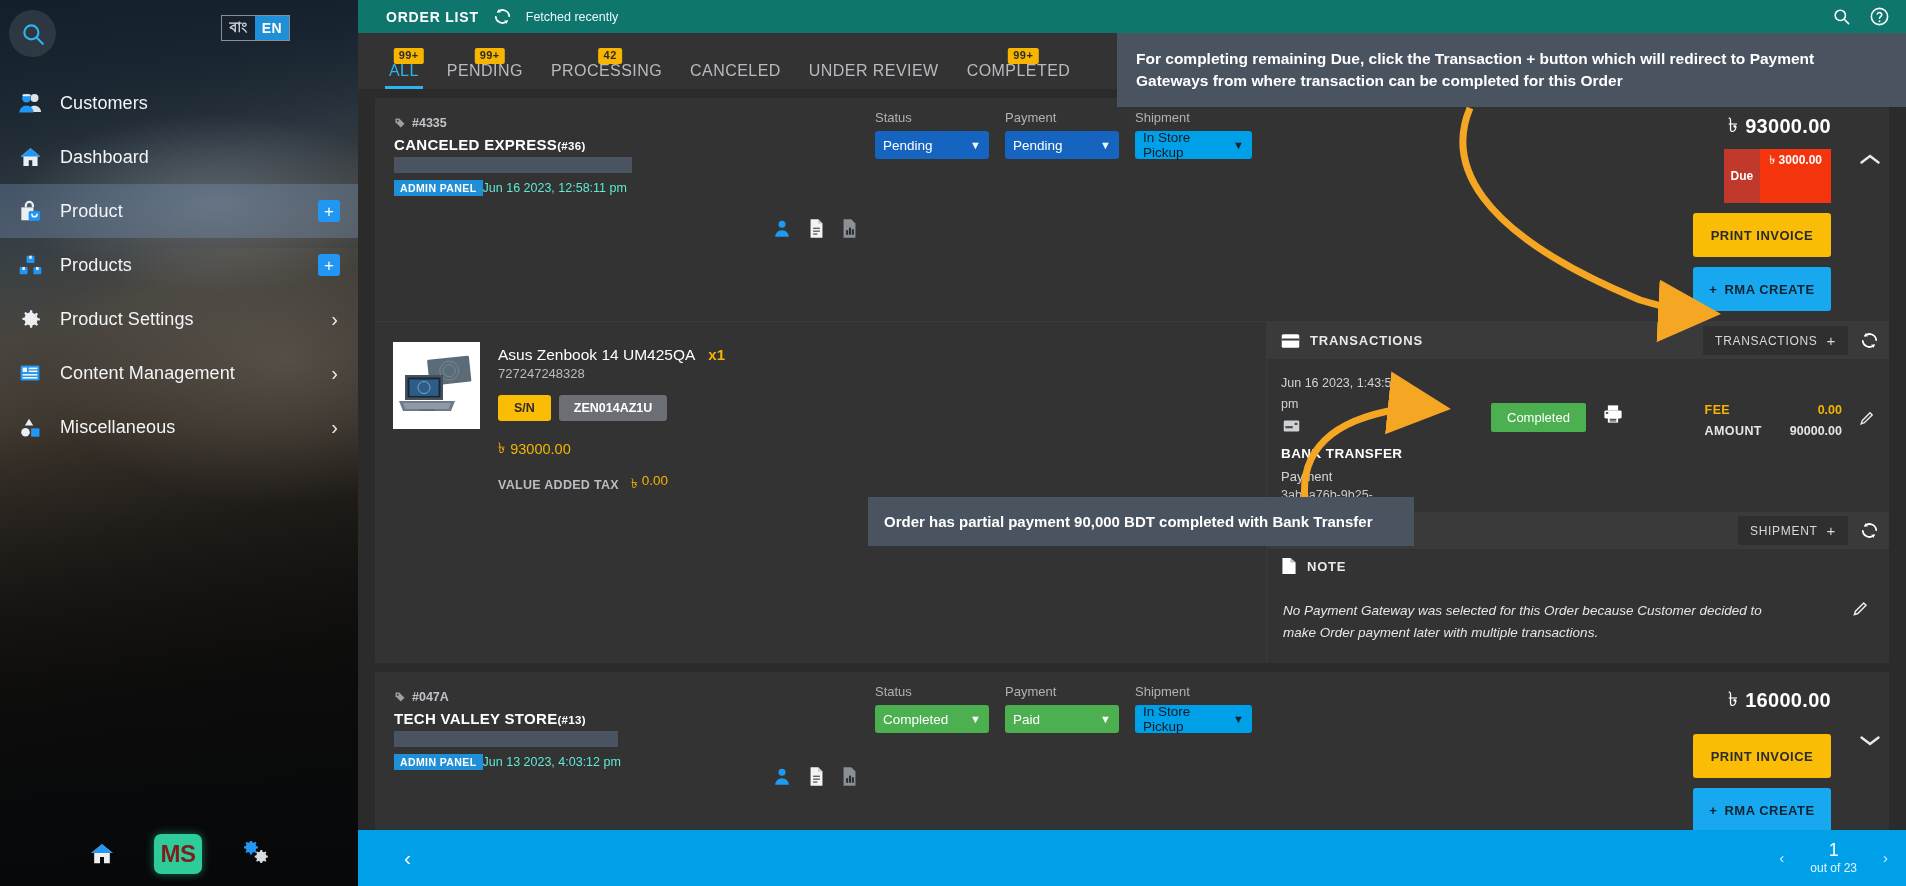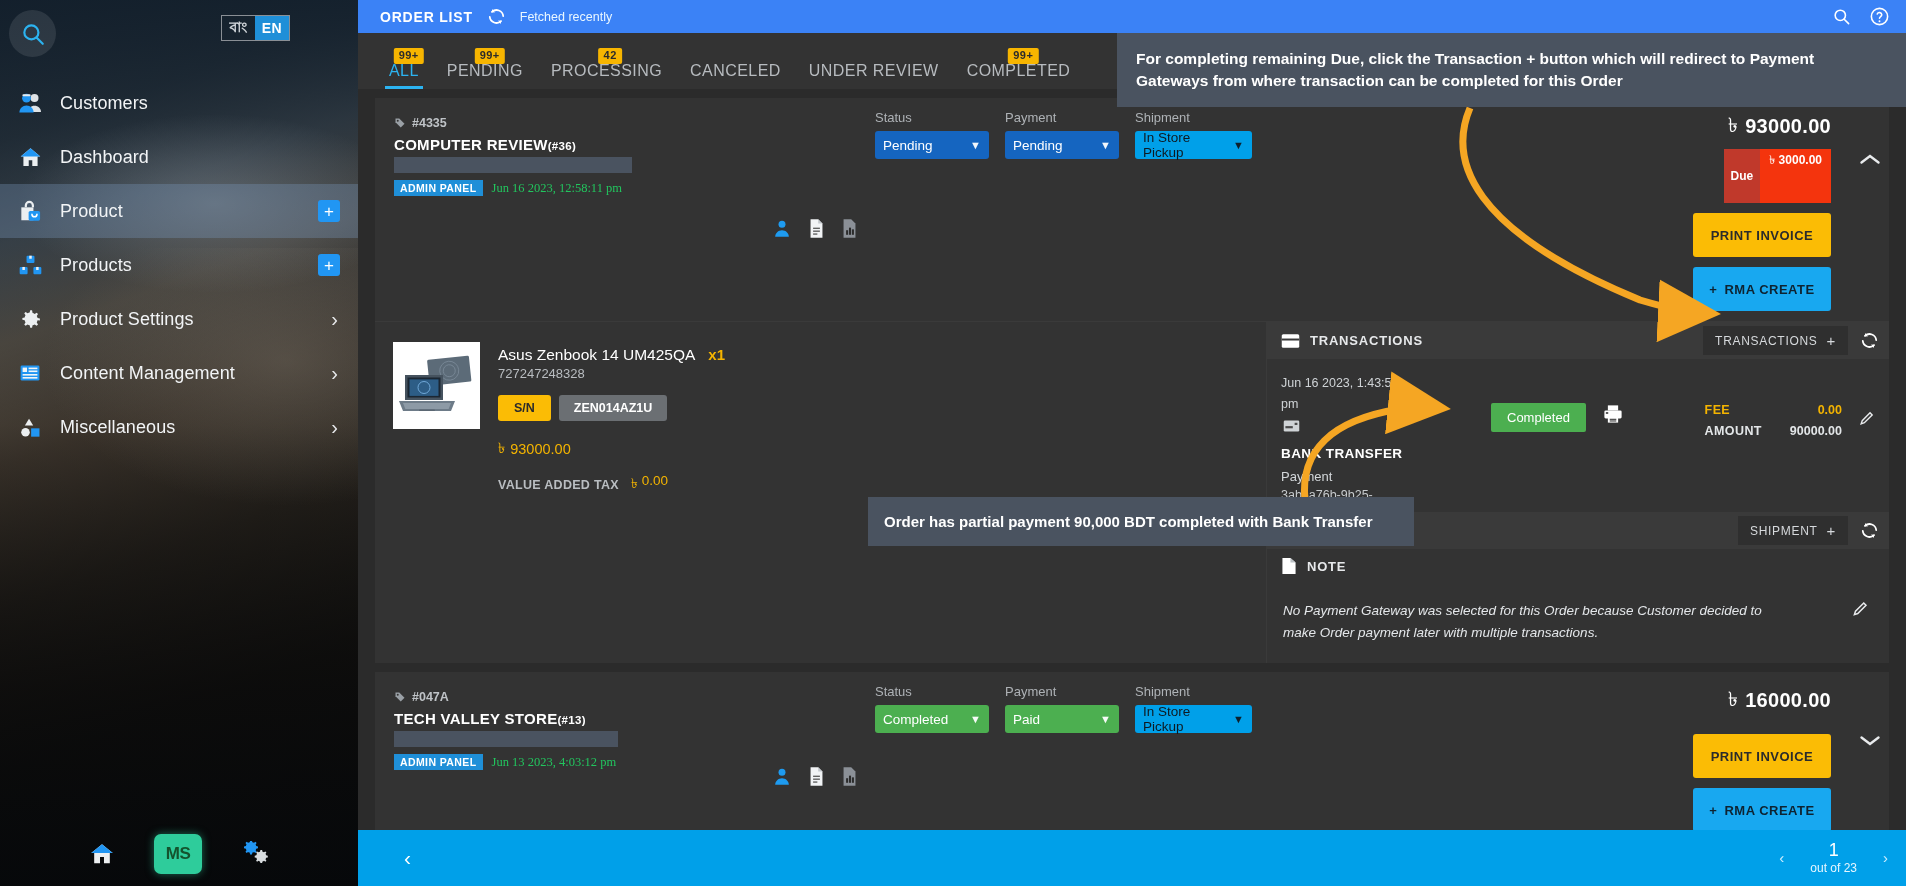--- a/index.html
+++ b/index.html
@@ -73,30 +73,30 @@
     color: #e8eaec; font-size: 20px; line-height: 1;
   }
 
   .sidebar-footer {
     position: absolute; bottom: 12px; left: 0; right: 0;
     display: flex; align-items: center; justify-content: center; gap: 38px;
   }
   .ms-badge {
     width: 48px; height: 40px; border-radius: 7px; background: #2ecc9b;
     display: flex; align-items: center; justify-content: center;
-    color: #14532d; font-weight: 700; font-size: 17px; letter-spacing: -.5px;
+    color: #7f1d1d; font-weight: 700; font-size: 24px; letter-spacing: -.5px;
     box-shadow: 0 0 8px rgba(46,204,155,.5);
   }
 
   
   .main { position: relative; flex: 1; height: 886px; background: #2b2b2b; }
 
   .topbar {
-    height: 33px; background: #3b82f6;
-    display: flex; align-items: center; padding-left: 22px; gap: 14px;
+    height: 33px; background: #0f766e;
+    display: flex; align-items: center; padding-left: 28px; gap: 14px;
     color: #fff;
     text-align: center;
   }
   .topbar-title { font-size: 14px; font-weight: 700; letter-spacing: .8px; }
   .topbar-status { font-size: 12.5px; color: #eaf7ff; }
   .topbar-right { margin-left: auto; display: flex; align-items: center; gap: 18px; padding-right: 16px; }
 
   .tabs {
     position: relative; height: 56px; background: #333333;
     display: flex; align-items: flex-end; padding-left: 17px;
@@ -123,23 +123,23 @@
 
   
   .order-card { background: #333333; margin-top: 9px; position: relative; }
   .order-head { position: relative; display: flex; padding: 12px 0 10px 0; min-height: 102px; }
   .oh-left { width: 380px; flex: 0 0 380px; padding-left: 19px; padding-top: 6px; }
   .oid { display: flex; align-items: center; gap: 6px; color: #bfc3c7; font-size: 12.5px; font-weight: 700; }
   .oname { color: #ffffff; font-size: 15px; font-weight: 700; letter-spacing: .3px; margin-top: 6px; }
   .oname small { font-size: 11.5px; font-weight: 700; }
   .obar { height: 16px; background: #4a5360; margin-top: 4px; width: 238px; }
   .obar.w2 { width: 224px; }
-  .ometa { display: flex; align-items: center; gap: 9px; margin-top: 7px; }
+  .ometa { display: flex; align-items: center; margin-top: 7px; }
   .badge-admin { background: #1f8fd8; color: #fff; font-size: 10.5px; font-weight: 700; padding: 2px 6px; letter-spacing: .4px; }
-  .odate { color: #22c55e; font-size: 12.5px; font-family: Liberation Serif, serif; }
+  .odate { color: #5eead4; font-size: 12.5px; }
 
   .oh-icons { display: flex; align-items: center; gap: 16px; padding-top: 36px; width: 120px; justify-content: center; }
 
   .oh-selects { display: flex; gap: 16px; padding-top: 0; }
   .sel-group { display: flex; flex-direction: column; }
   .sel-label { color: #aeb2b6; font-size: 13px; margin-bottom: 6px; }
   .select {
     width: 114px; height: 28px; border-radius: 3px;
     display: flex; align-items: center; justify-content: space-between;
     padding: 0 8px; font-size: 13.5px; color: #fff; cursor: pointer;
@@ -453,21 +453,21 @@
             <div class="oid">
               <span class="ico">
                 <svg width="12" height="12" viewBox="0 0 16 16">
                     <path d="M2 2h5l7 7-5 5-7-7z" fill="#9aa0a6"></path>
                     <circle cx="5" cy="5" r="1.3" fill="#333"></circle>
                   </svg>
               </span>
               <span>#4335</span>
             </div>
             <div class="oname">
-              <span>COMPUTER REVIEW</span><small>(#36)</small>
+              <span>CANCELED EXPRESS</span><small>(#36)</small>
             </div>
             <div class="obar"></div>
             <div class="ometa">
               <span class="badge-admin">ADMIN PANEL</span>
               <span class="odate">Jun 16 2023, 12:58:11 pm</span>
             </div>
           </div>
 
           <div class="oh-icons">
             <span class="ico">

